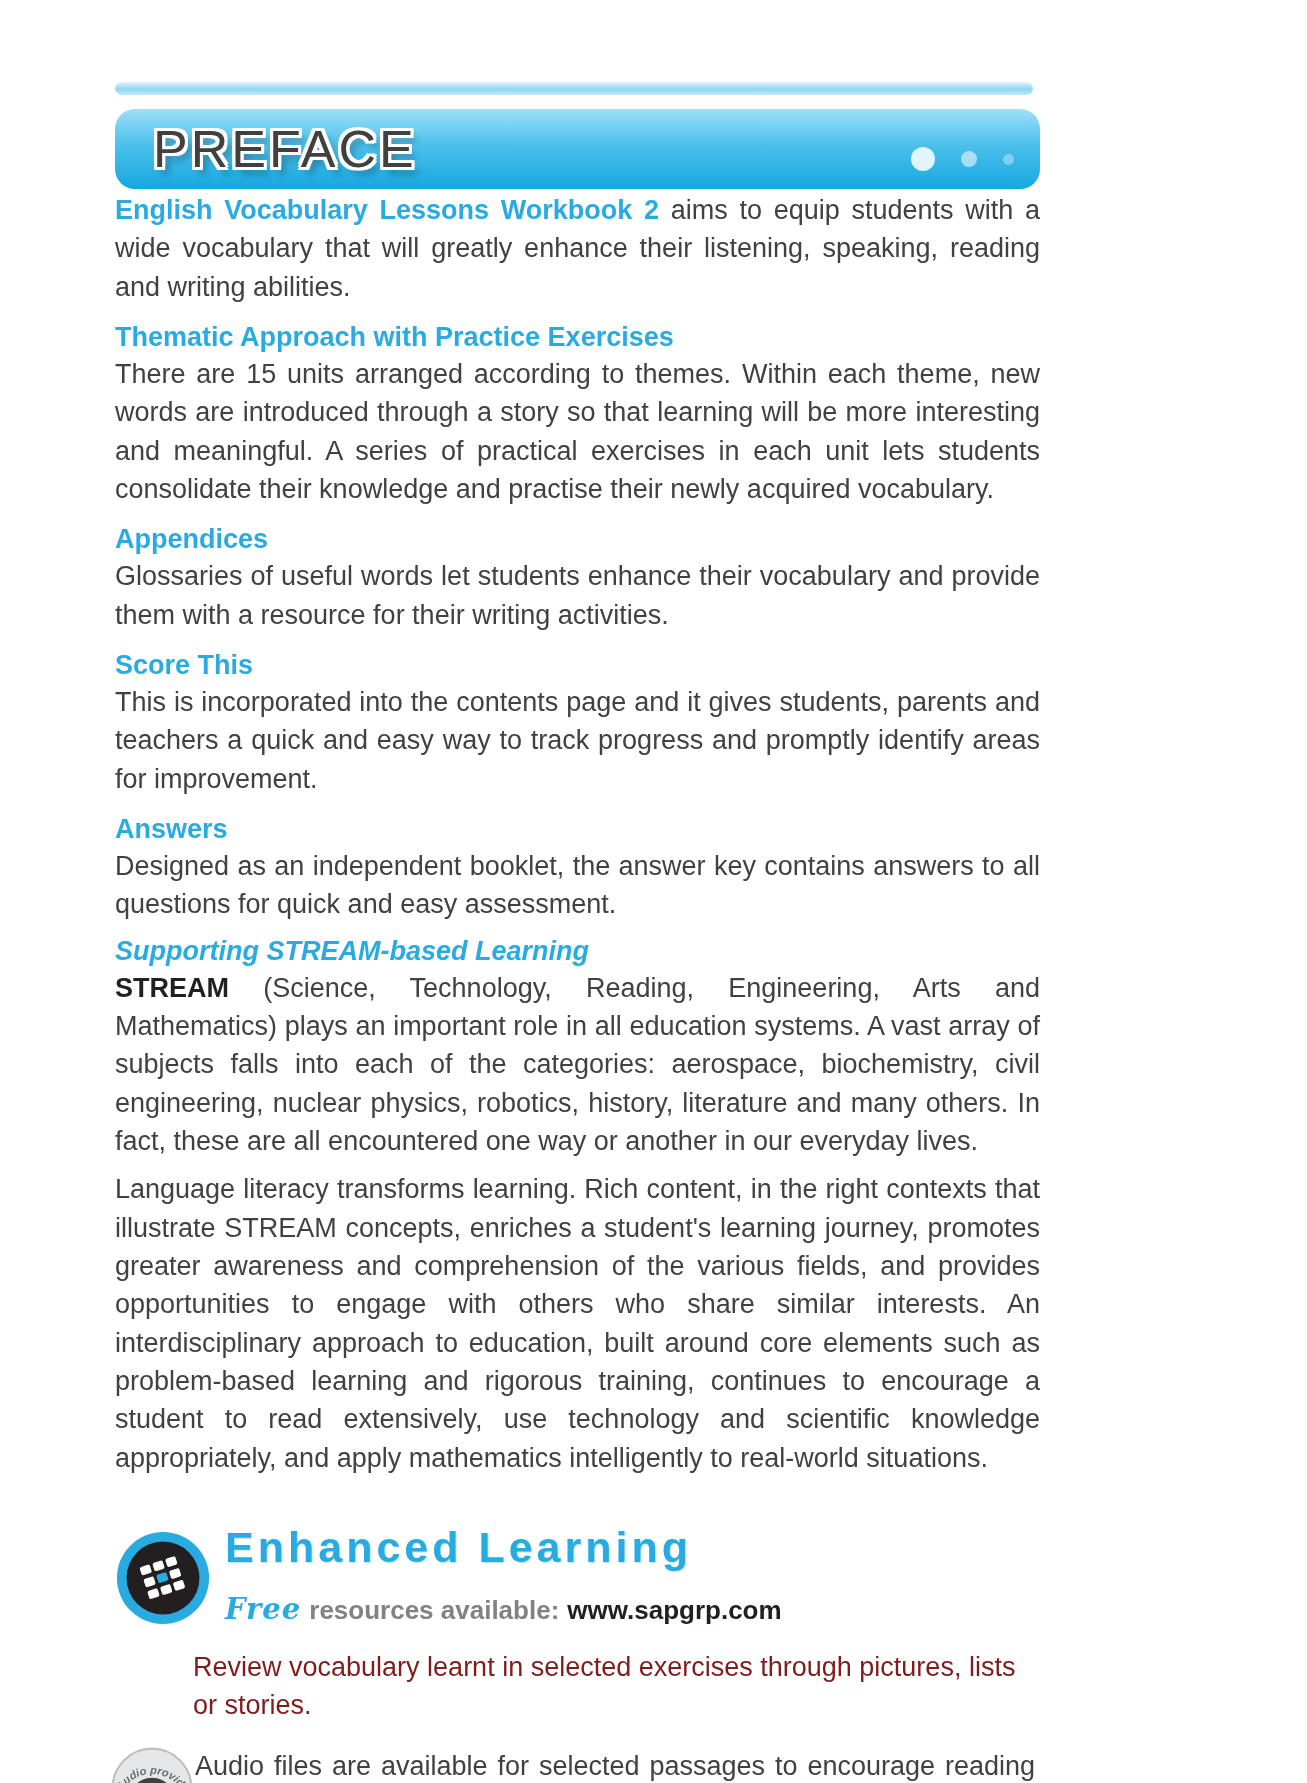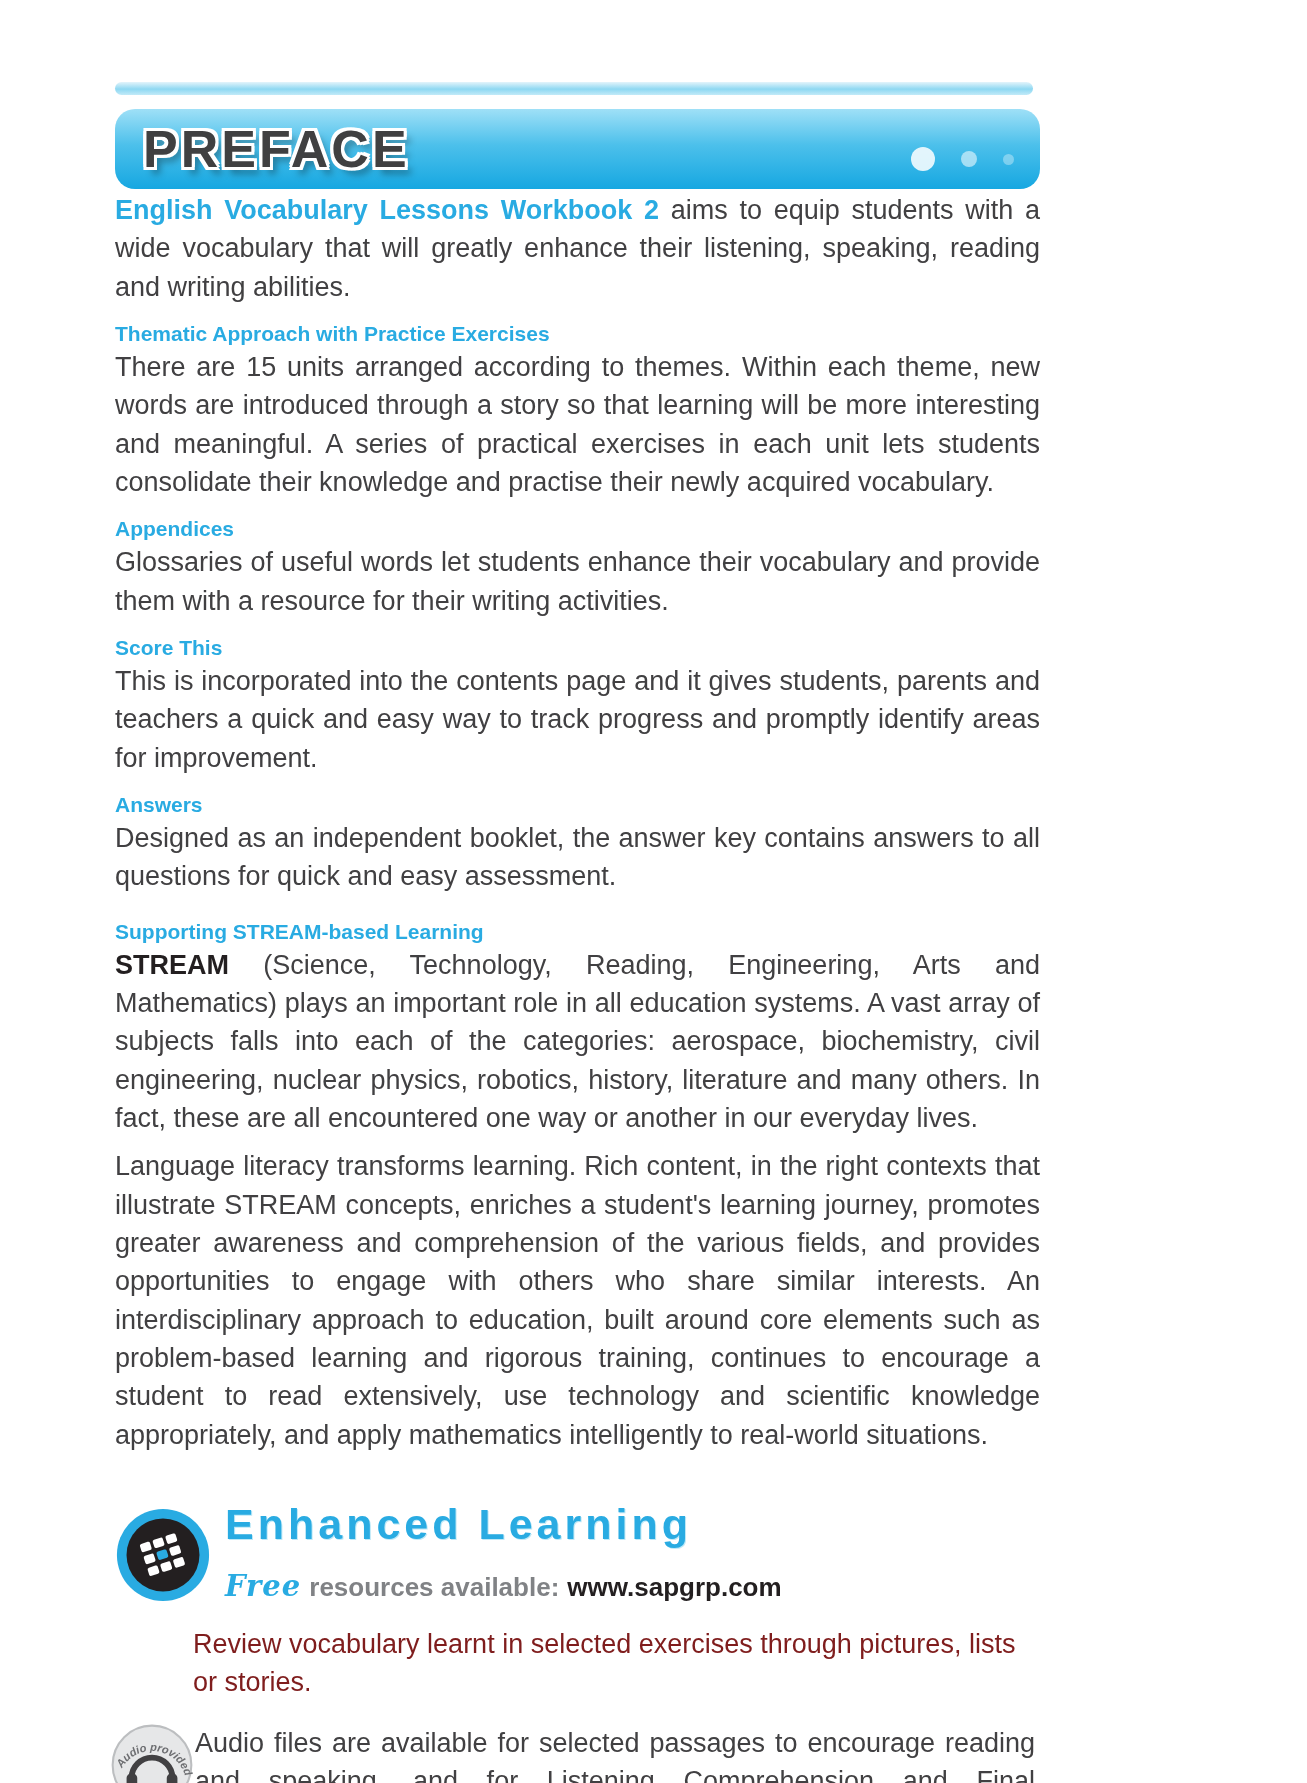--- a/index.html
+++ b/index.html
@@ -26,23 +26,23 @@
   
   .banner {
     position: relative;
     height: 80px;
     border-radius: 20px;
     background: linear-gradient(180deg, #9fe0f7 0%, #4cc0eb 45%, #16a7e1 100%);
     display: flex; align-items: center;
     padding: 0 28px;
   }
   .banner-title {
-    margin: 0;
+    margin: 10px;
     font-size: 52px;
-    font-weight: bold;
+    font-weight: normal;
     letter-spacing: 3px;
     color: #404041;
     text-shadow:
       -3px -3px 0 #ffffff, 3px -3px 0 #ffffff,
       -3px 3px 0 #ffffff, 3px 3px 0 #ffffff,
       -3px 0 0 #ffffff, 3px 0 0 #ffffff,
       0 -3px 0 #ffffff, 0 3px 0 #ffffff,
       6px 7px 7px rgba(0,0,0,0.35);
   }
   .banner-dots { position: absolute; right: 26px; top: 38px; display: flex; align-items: center; gap: 26px; }
@@ -57,25 +57,25 @@
     margin: 2px 0 10px 0;
     font-size: 27px;
     line-height: 1.42;
     text-align: justify;
     color: #414042;
   }
   .lead-accent { color: #29abe2; font-weight: bold; }
   .lead-bold { color: #231f20; font-weight: bold; }
   h2.sec-heading {
     margin: 16px 0 2px 0;
-    font-size: 21px;
+    font-size: 27px;
     font-weight: bold;
     color: #29abe2;
   }
-  h2.sec-heading.extra-gap { margin-top: 24px; }
+  h2.sec-heading.extra-gap { margin-top: 12px; font-style: italic; }
 
   
   .enhanced-row { display: flex; align-items: flex-end; margin-top: 42px; }
   .el-icon { width: 96px; height: 96px; flex: 0 0 96px; }
   .el-right { margin-left: 14px; padding-top: 4px; }
   .el-title {
     margin: 0;
     font-size: 43px;
     font-weight: bold;
     letter-spacing: 4px;

